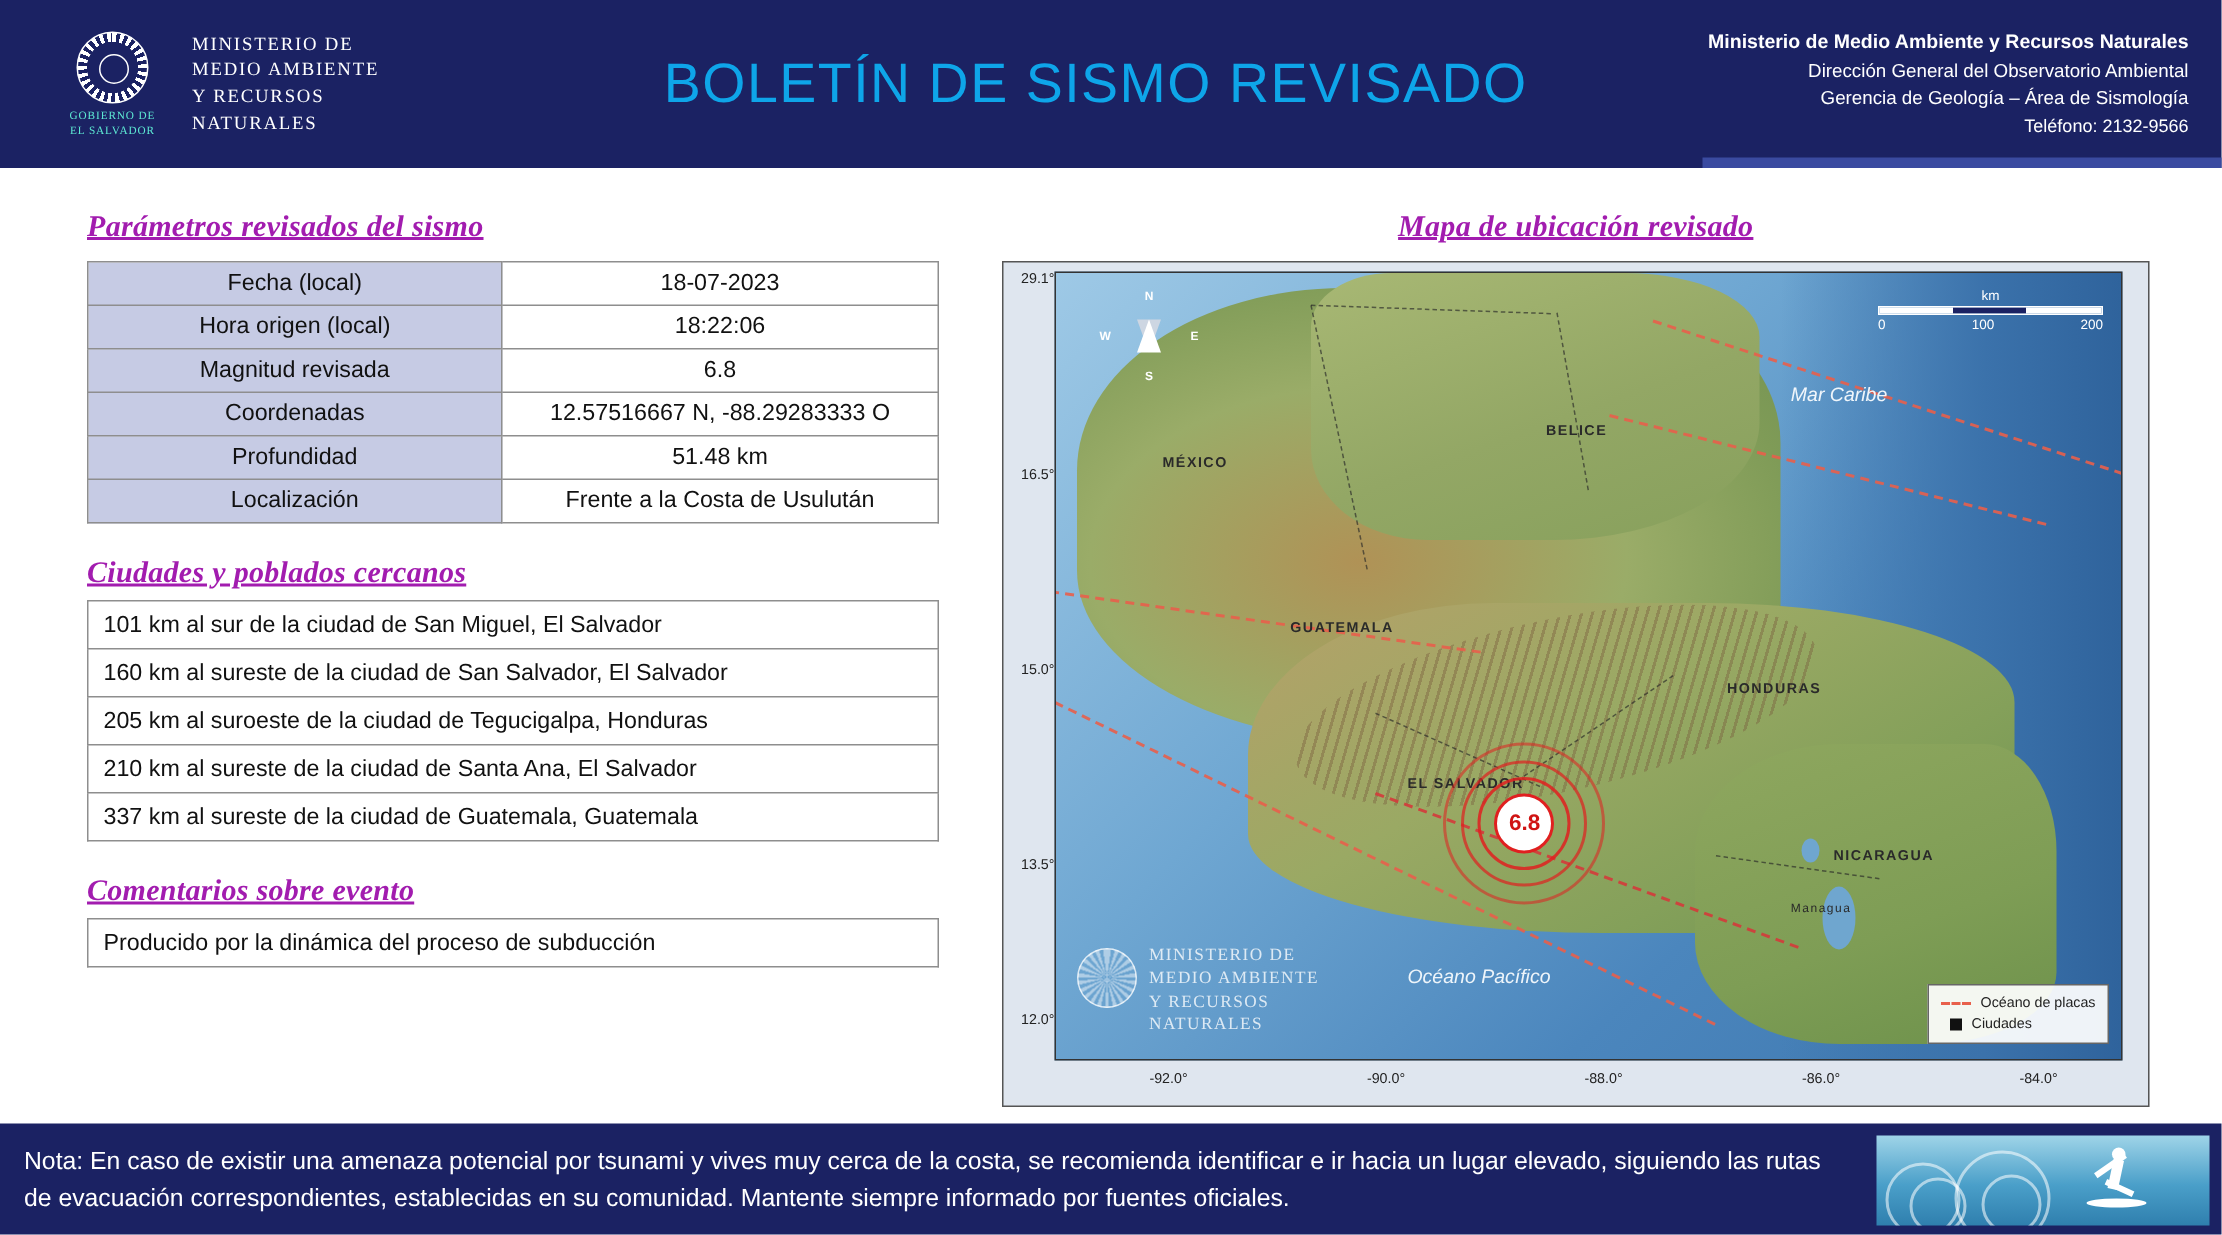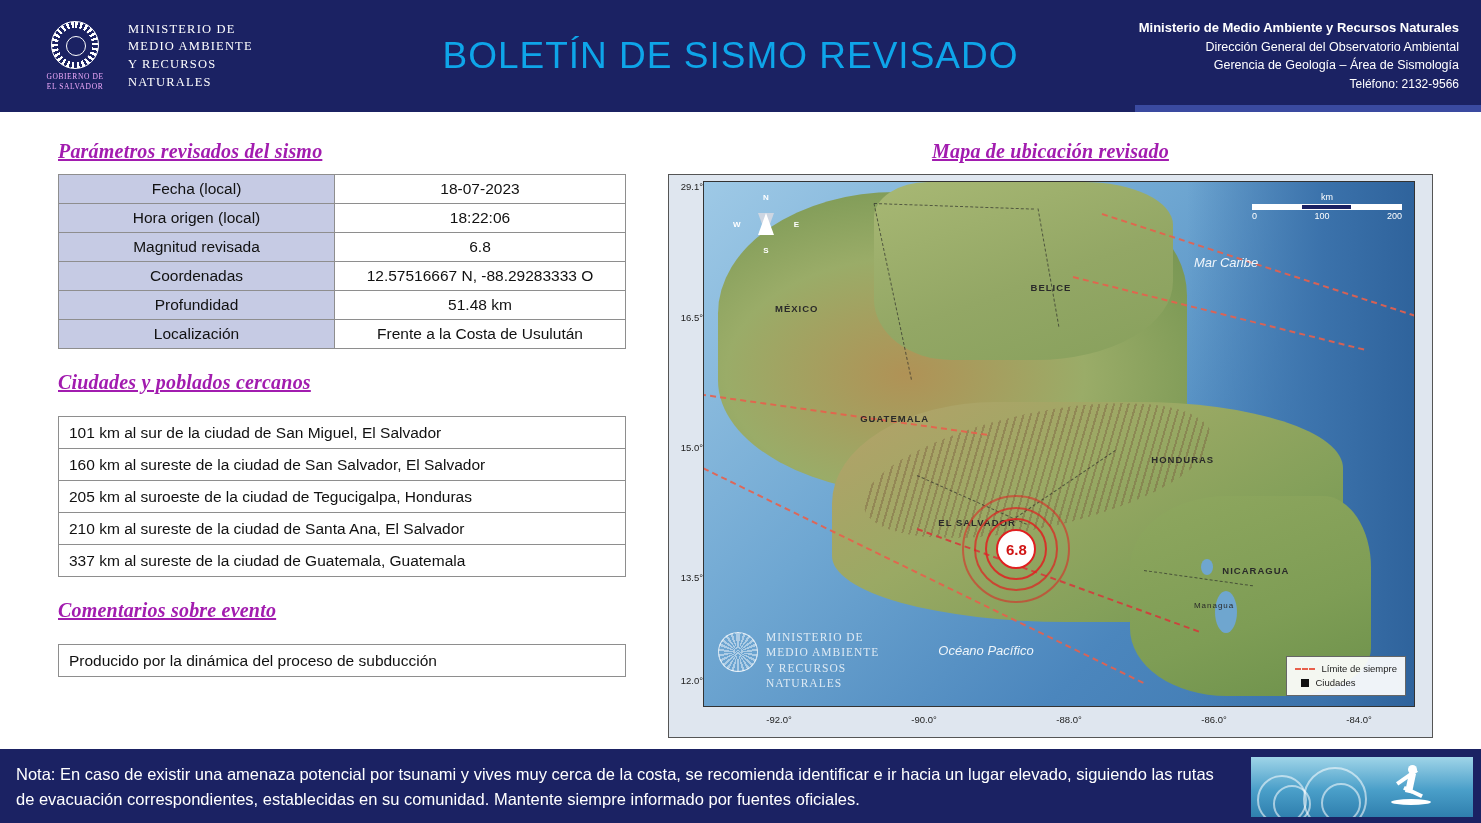--- a/index.html
+++ b/index.html
@@ -27,21 +27,21 @@
   .header-left {
     display: flex;
     align-items: center;
     width: 390px;
     padding-left: 38px;
     box-sizing: border-box;
   }
   .gob-logo {
     width: 74px;
     text-align: center;
-    color: #f0abfc;
+    color: #5eead4;
   }
   .gob-seal {
     width: 46px; height: 46px;
     margin: 0 auto 3px auto;
     border-radius: 50%;
     background:
        radial-gradient(circle at 50% 50%, #1b2263 52%, transparent 53%),
        repeating-conic-gradient(from 0deg, #ffffff 0deg 7deg, #1b2263 7deg 14deg);
     border: 1px solid #ffffff;
     position: relative;
@@ -142,21 +142,21 @@
     text-align: center;
   }
   table.params td.value {
     text-align: center;
     background: #ffffff;
   }
 
   table.simple {
     border-collapse: collapse;
     width: 568px;
-    margin-top: 22px;
+    margin-top: 6px;
     table-layout: fixed;
   }
   table.simple td {
     border: 1px solid #8e8e8e;
     height: 27px;
     font-size: 15.5px;
     color: #111;
     padding: 2px 10px;
     text-align: left;
     background: #ffffff;
@@ -637,21 +637,21 @@
           <div class="ticks">
             <span>0</span>
             <span>100</span>
             <span>200</span>
           </div>
         </div>
 
         <div class="legend">
           <div class="legend-row">
             <span class="lg-dash"></span>
-            <span>Límite de siempre</span>
+            <span>Océano de placas</span>
           </div>
           <div class="legend-row">
             <span class="lg-sq"></span>
             <span>Ciudades</span>
           </div>
         </div>
 
         <div class="watermark">
           <div class="wm-seal"></div>
           <div>

